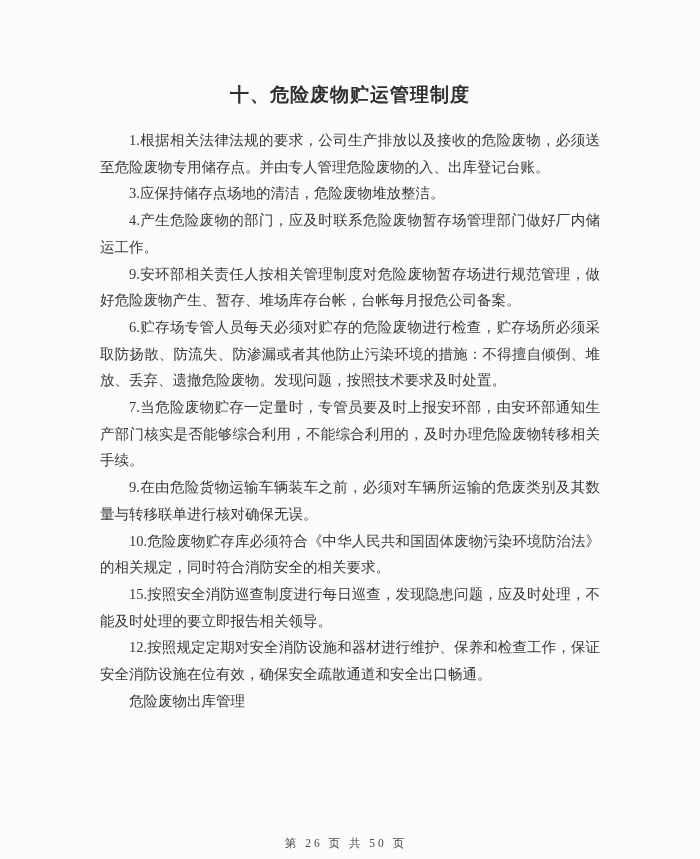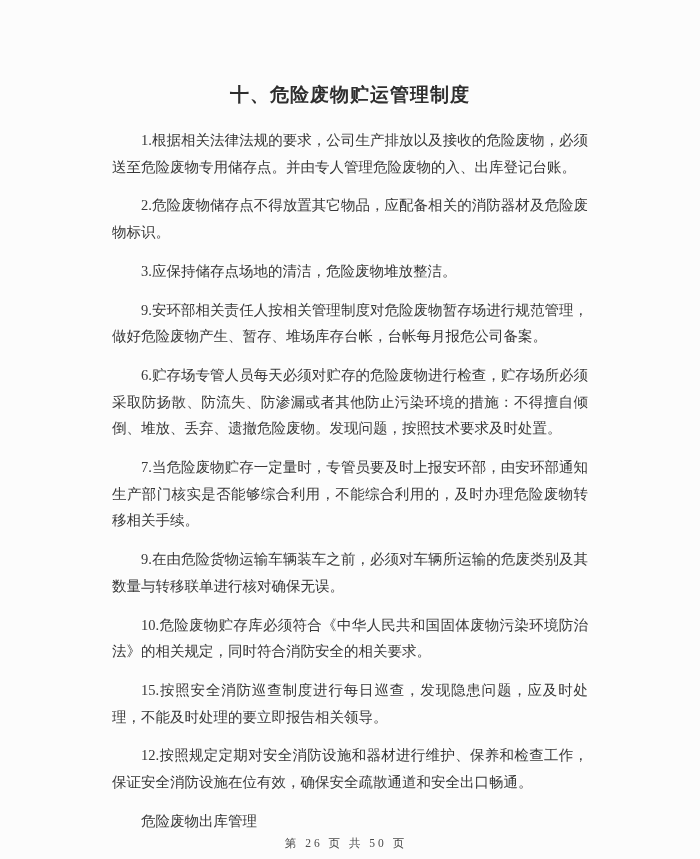--- a/index.html
+++ b/index.html
@@ -29,21 +29,21 @@
     letter-spacing: 1px;
   }
   .doc-content {
     margin: 21px 100px 0 100px;
     font-size: 14.5px;
     line-height: 26.7px;
     text-align: justify;
     color: #383838;
   }
   .doc-content p {
-    margin: 12px;
+    margin: 0;
     padding: 0;
     text-indent: 2em;
   }
   .page-footer {
     position: absolute;
     left: 0;
     right: 8px;
     bottom: 8px;
     text-align: center;
     font-size: 11.5px;
@@ -53,22 +53,22 @@
 </style>
 </head>
 <body>
 
 <div class="page">
 
   <h1 class="doc-title">十、危险废物贮运管理制度</h1>
 
   <div class="doc-content">
     <p>1.根据相关法律法规的要求，公司生产排放以及接收的危险废物，必须送至危险废物专用储存点。并由专人管理危险废物的入、出库登记台账。</p>
-    <p>2.危险废物储存点不得放置其它物品，应配备相关的消防器材及危险废物标识。</p>
     <p>3.应保持储存点场地的清洁，危险废物堆放整洁。</p>
+    <p>4.产生危险废物的部门，应及时联系危险废物暂存场管理部门做好厂内储运工作。</p>
     <p>9.安环部相关责任人按相关管理制度对危险废物暂存场进行规范管理，做好危险废物产生、暂存、堆场库存台帐，台帐每月报危公司备案。</p>
     <p>6.贮存场专管人员每天必须对贮存的危险废物进行检查，贮存场所必须采取防扬散、防流失、防渗漏或者其他防止污染环境的措施：不得擅自倾倒、堆放、丢弃、遗撤危险废物。发现问题，按照技术要求及时处置。</p>
     <p>7.当危险废物贮存一定量时，专管员要及时上报安环部，由安环部通知生产部门核实是否能够综合利用，不能综合利用的，及时办理危险废物转移相关手续。</p>
     <p>9.在由危险货物运输车辆装车之前，必须对车辆所运输的危废类别及其数量与转移联单进行核对确保无误。</p>
     <p>10.危险废物贮存库必须符合《中华人民共和国固体废物污染环境防治法》的相关规定，同时符合消防安全的相关要求。</p>
     <p>15.按照安全消防巡查制度进行每日巡查，发现隐患问题，应及时处理，不能及时处理的要立即报告相关领导。</p>
     <p>12.按照规定定期对安全消防设施和器材进行维护、保养和检查工作，保证安全消防设施在位有效，确保安全疏散通道和安全出口畅通。</p>
     <p>危险废物出库管理</p>
   </div>
 

